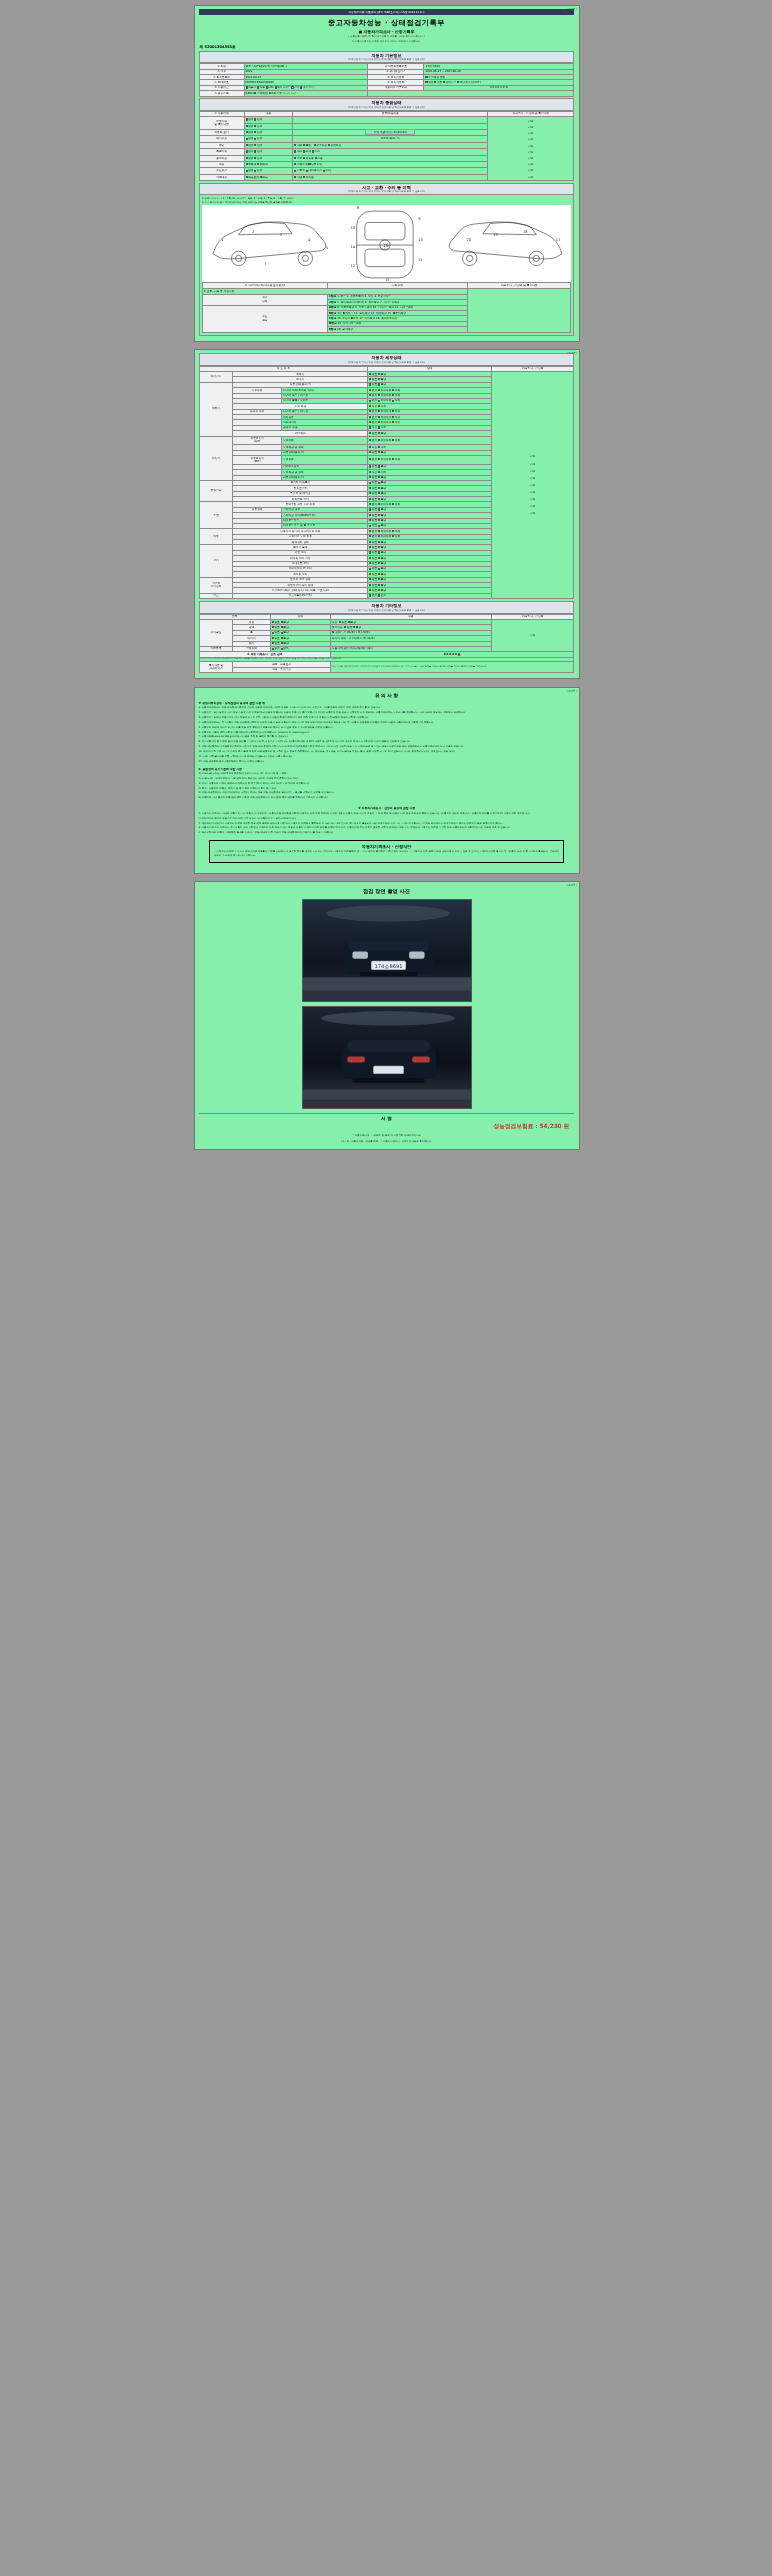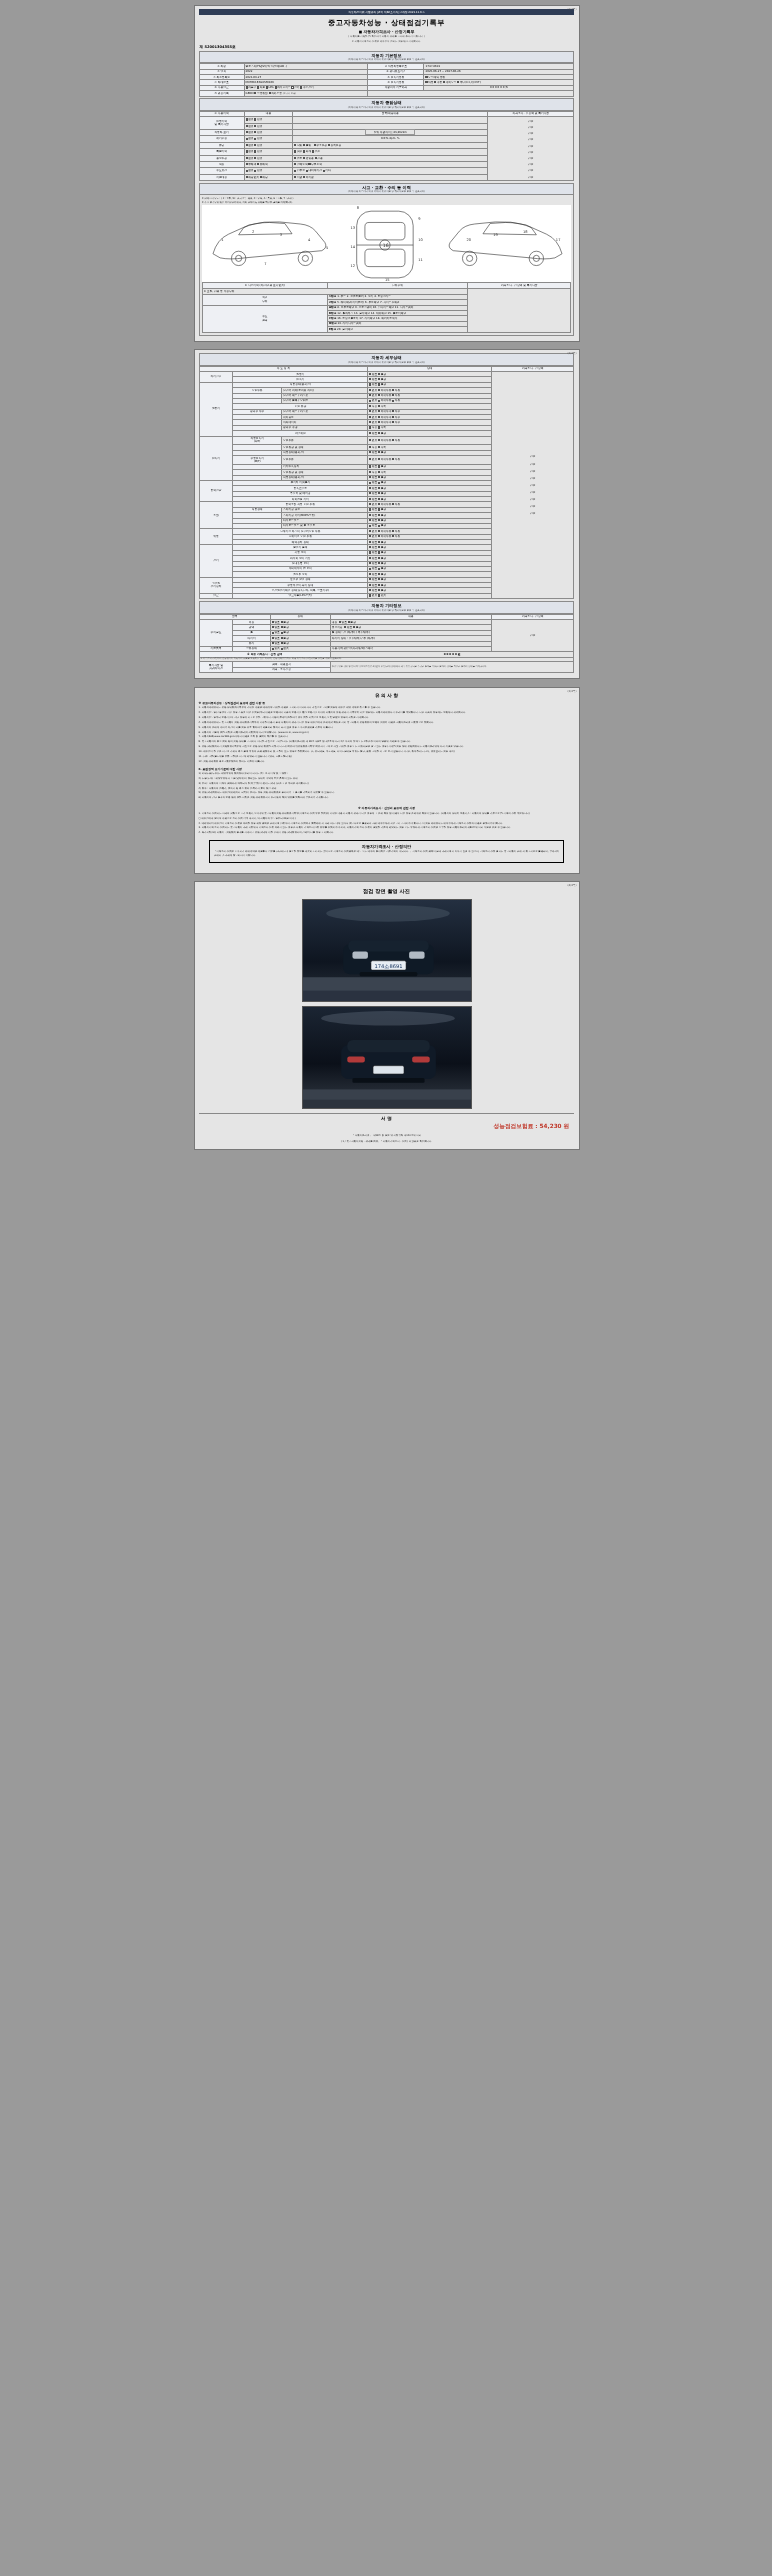--- a/index.html
+++ b/index.html
@@ -10,21 +10,21 @@
     width: 773px;
   }
   .page {
     width: 773px;
     margin: 0 auto;
     padding: 5.2px 0 10.3px 0;
   }
   .sheet {
     width: 386px;
     margin: 0 auto 7.2px auto;
-    background: #e5e5e5;
+    background: #86efac;
     border: 0.5px solid #777;
     padding: 3.1px 4.1px 5.2px 4.1px;
     position: relative;
   }
   .corner-tag {
     position: absolute;
     top: 1px; right: 2.1px;
     font-size: 2.6px;
     color: #444;
   }

